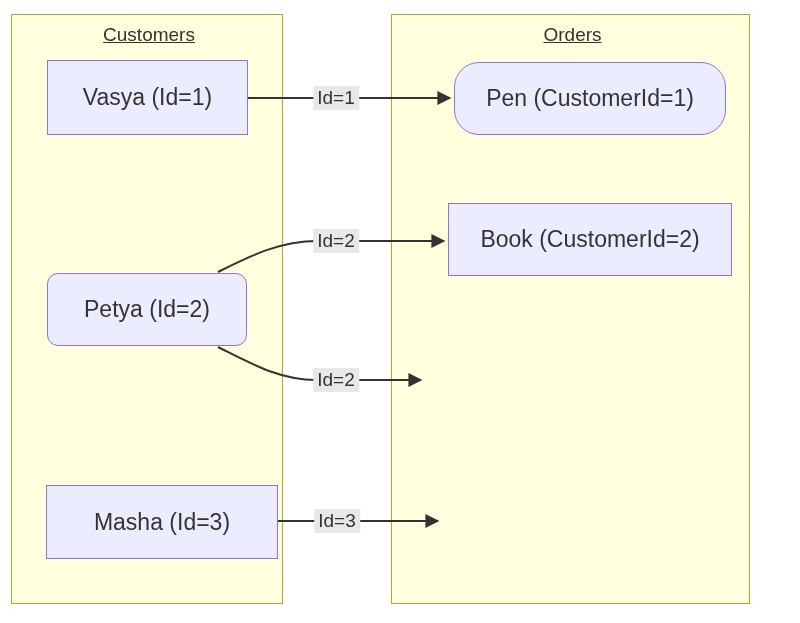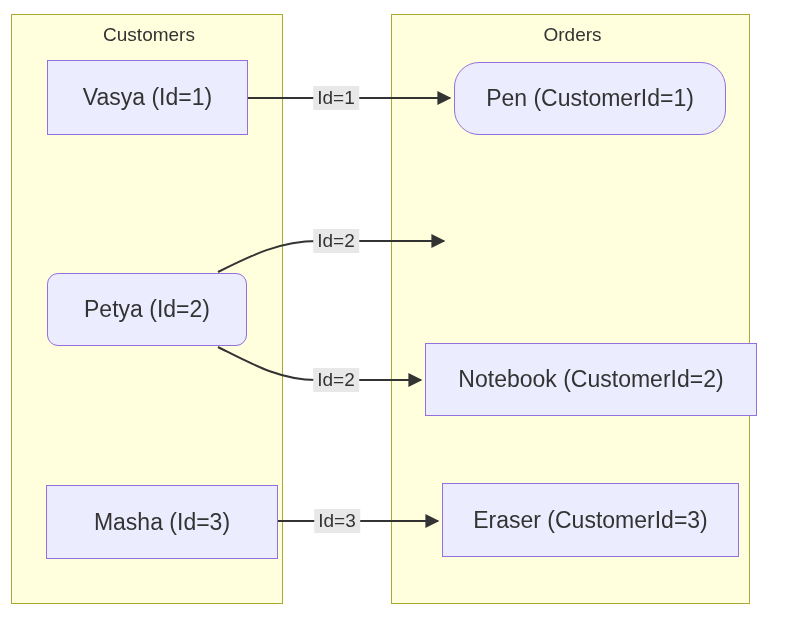--- a/index.html
+++ b/index.html
@@ -20,20 +20,21 @@
     z-index: 0;
   }
   .cluster-customers { left: 11px; top: 14px; width: 272px; height: 590px; }
   .cluster-orders    { left: 391px; top: 14px; width: 359px; height: 590px; }
   .cluster-title {
     position: absolute;
     top: 8px; left: 4px; right: 0;
     text-align: center;
     font-size: 19px;
     line-height: 24px;
+    text-decoration: underline;
   }
   .edges {
     position: absolute;
     left: 0; top: 0;
     z-index: 1;
     pointer-events: none;
   }
   .edges path.edge {
     fill: none;
     stroke: var(--edge, #333333);
@@ -96,21 +97,20 @@
     <path class="edge" d="M218 272 C252 255 280 241 318 241 H444" marker-end="url(#arrow)"></path>
     <path class="edge" d="M218 347 C252 364 280 380 316 380 H421" marker-end="url(#arrow)"></path>
     <path class="edge" d="M249 521 H438" marker-end="url(#arrow)"></path>
   </svg>
 
   <div class="node node-vasya">Vasya (Id=1)</div>
   <div class="node node-petya">Petya (Id=2)</div>
   <div class="node node-masha">Masha (Id=3)</div>
 
   <div class="node node-pen">Pen (CustomerId=1)</div>
-  <div class="node node-notebook">Notebook (CustomerId=2)</div>
-  <div class="node node-eraser">Eraser (CustomerId=3)</div>
+  <div class="node node-book">Book (CustomerId=2)</div>
 
   <div class="edge-label edge-label-1">Id=1</div>
   <div class="edge-label edge-label-2">Id=2</div>
   <div class="edge-label edge-label-3">Id=2</div>
   <div class="edge-label edge-label-4">Id=3</div>
 
 </div>
 
 </body></html>

